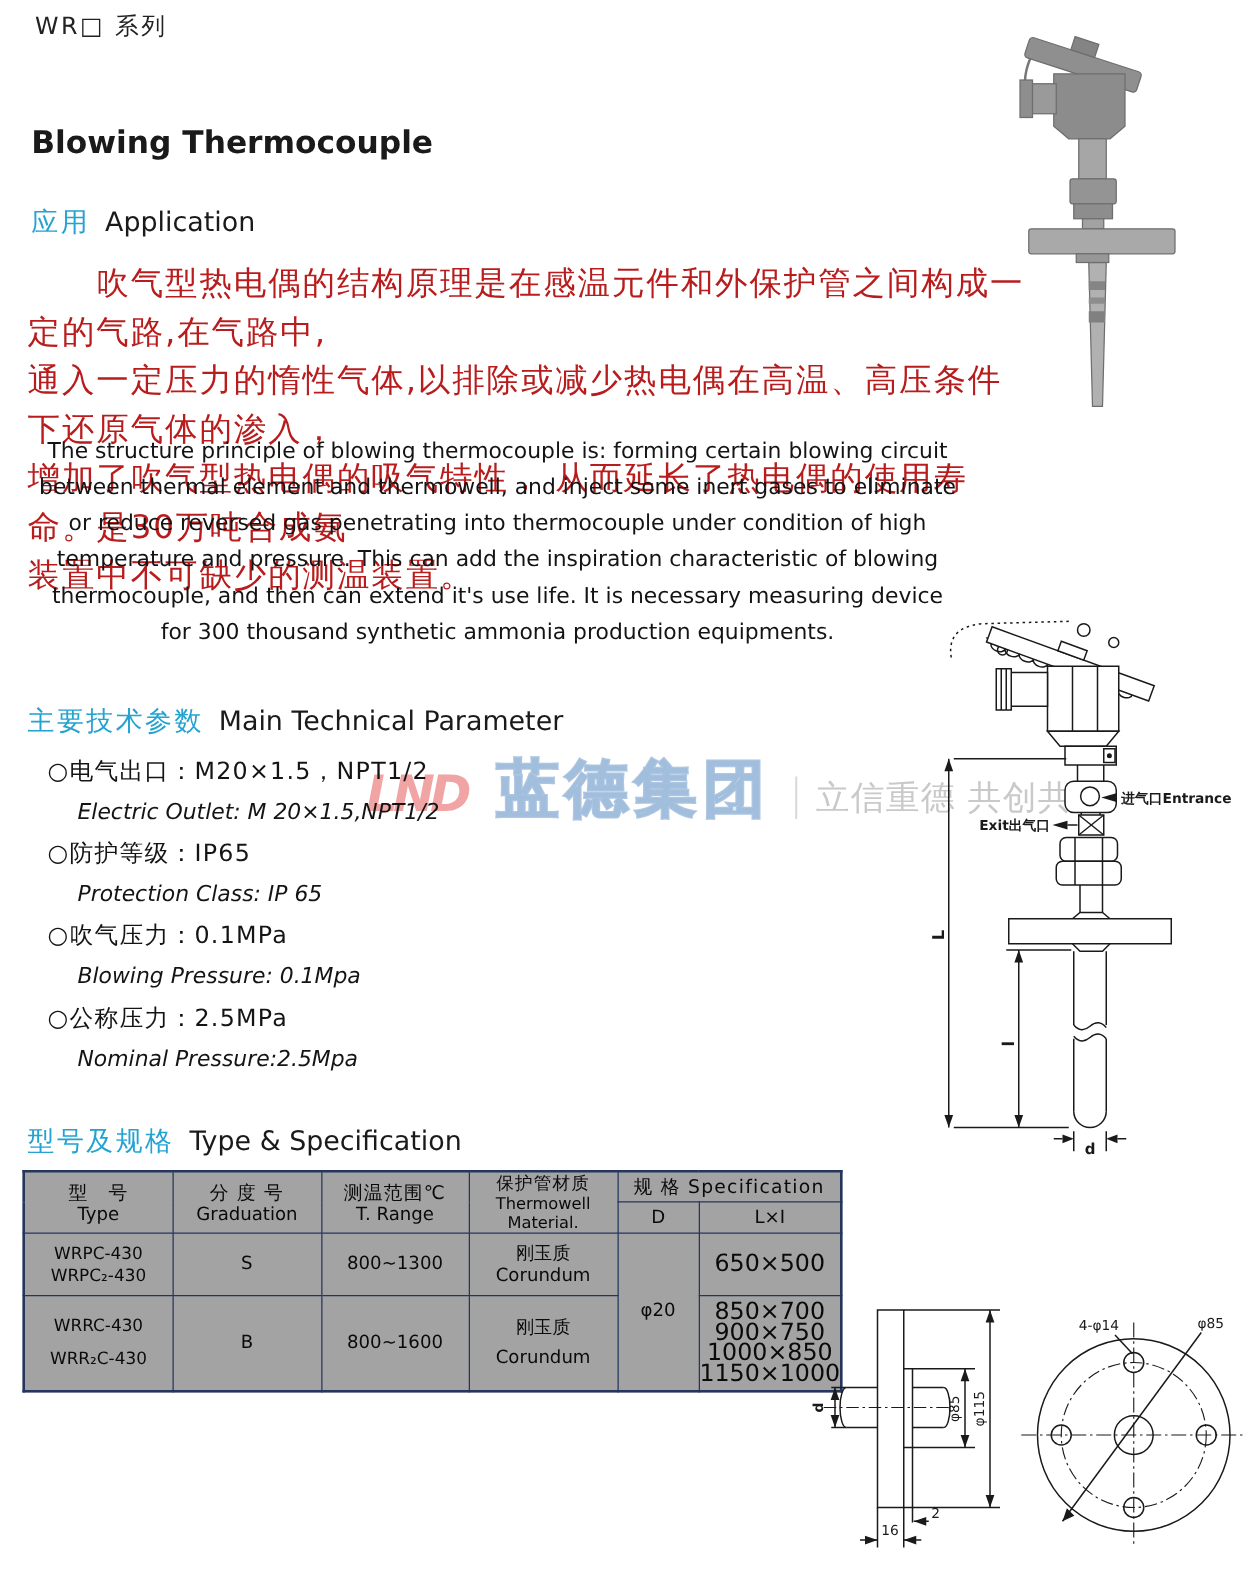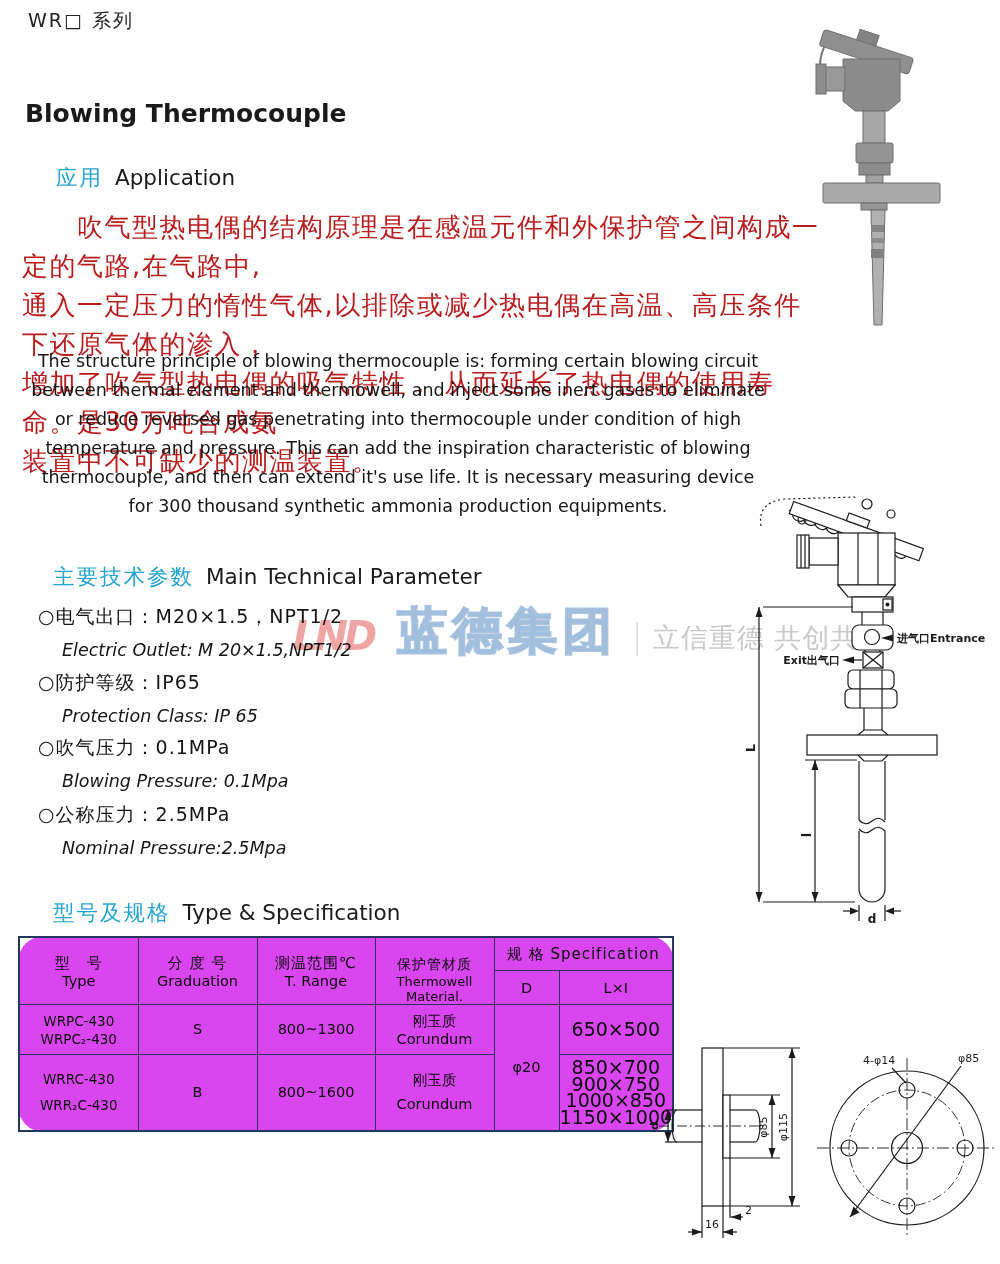--- a/index.html
+++ b/index.html
@@ -6,39 +6,39 @@
   #page{position:relative;width:1000px;height:1264px;background:#ffffff;overflow:hidden;
         font-family:"DejaVu Sans","Liberation Sans",sans-serif;color:#111;}
   .abs{position:absolute;}
   .pre{white-space:pre-line;}
   
   .series{left:28px;top:8px;font-size:19px;letter-spacing:2px;color:#222;}
   .title-box{left:25px;top:56px;background:#0093c9;color:#fff;font-size:26px;font-weight:bold;
              letter-spacing:6px;padding:6px 12px 7px 16px;line-height:1;}
   .title-en{left:25px;top:99px;font-size:25px;font-weight:bold;color:#1a1a1a;}
   .sec-head{font-size:21.5px;}
-  .sec-head .cn{color:#24a3d2;letter-spacing:2px;margin-left:31px;}
+  .sec-head .cn{color:#24a3d2;letter-spacing:2px;}
   .sec-head .en{color:#1a1a1a;margin-left:12px;}
   .para-cn{left:22px;top:208px;width:800px;font-size:26px;line-height:39px;letter-spacing:1.5px;color:#b91c1c;}
   .para-en{left:18px;top:347px;width:760px;font-size:17.5px;line-height:29px;color:#141414;text-align:center;}
   .param-item{left:38px;width:600px;}
   .param-item .cn{font-size:19px;letter-spacing:1px;color:#141414;}
   .param-item .en{display:block;margin:10px 0 0 24px;font-size:17.5px;color:#141414;font-style:italic;}
   
   .watermark{left:293px;top:594px;height:62px;display:flex;align-items:flex-end;z-index:0;pointer-events:none;}
   .wm-logo{font-size:40px;font-weight:bold;font-style:italic;letter-spacing:-4px;
            color:rgba(228,90,90,0.55);line-height:1;}
   .wm-company{margin-left:24px;font-size:50px;font-weight:bold;letter-spacing:5px;line-height:1;
               color:rgba(160,195,225,0.35);-webkit-text-stroke:2px rgba(120,160,205,0.6);}
   .wm-div{margin:0 10px 0 14px;font-size:34px;color:#d9d9d9;font-weight:100;}
   .wm-slogan{font-size:27px;color:#c9c9c9;letter-spacing:1px;white-space:nowrap;}
   .fg{z-index:1;}
   
   table.spec{position:absolute;left:18px;top:936px;border-collapse:collapse;z-index:1;
-             background:#d946ef;table-layout:fixed;border-radius:26px;}
+             background:#a3a3a3;table-layout:fixed;}
   table.spec th,table.spec td{border:1px solid #24365e;text-align:center;vertical-align:middle;
              padding:0;color:#0a0a0a;font-weight:normal;}
   table.spec{border:2px solid #24365e;}
   .h-cn{font-size:15px;letter-spacing:1px;}
   .h-en{font-size:14.5px;}
   .h-en-sm{font-size:13px;line-height:15px;}
   .cell{font-size:14.5px;line-height:19px;}
   .cell-type{font-size:13.5px;line-height:18px;}
   .cell-lxi{font-size:19px;line-height:16.5px;}
   svg text{font-family:"DejaVu Sans","Liberation Sans",sans-serif;}
@@ -113,21 +113,21 @@
       </th>
       <th rowspan="2">
         <div class="h-cn">分 度 号</div>
         <div class="h-en">Graduation</div>
       </th>
       <th rowspan="2">
         <div class="h-cn">测温范围℃</div>
         <div class="h-en">T. Range</div>
       </th>
       <th rowspan="2">
-        <div class="h-cn" style="font-size:14px;margin-top:18px;">保护管材质</div>
+        <div class="h-cn" style="font-size:14px;">保护管材质</div>
         <div class="h-en-sm pre">Thermowell
 Material.</div>
       </th>
       <th colspan="2" class="h-cn">规  格 Specification</th>
     </tr>
     <tr style="height:24px;">
       <th class="h-en">D</th>
       <th class="h-en">L×I</th>
     </tr>
     <tr style="height:50px;">

